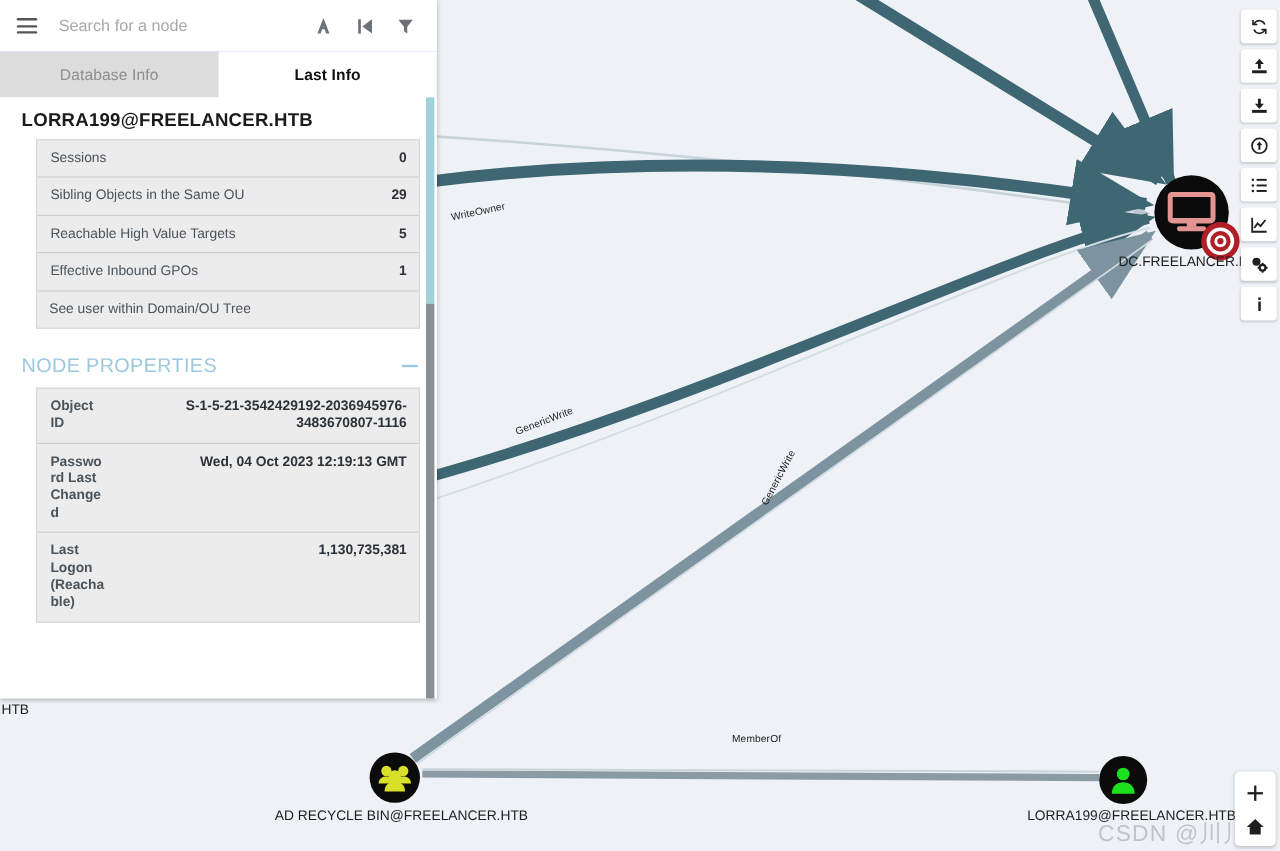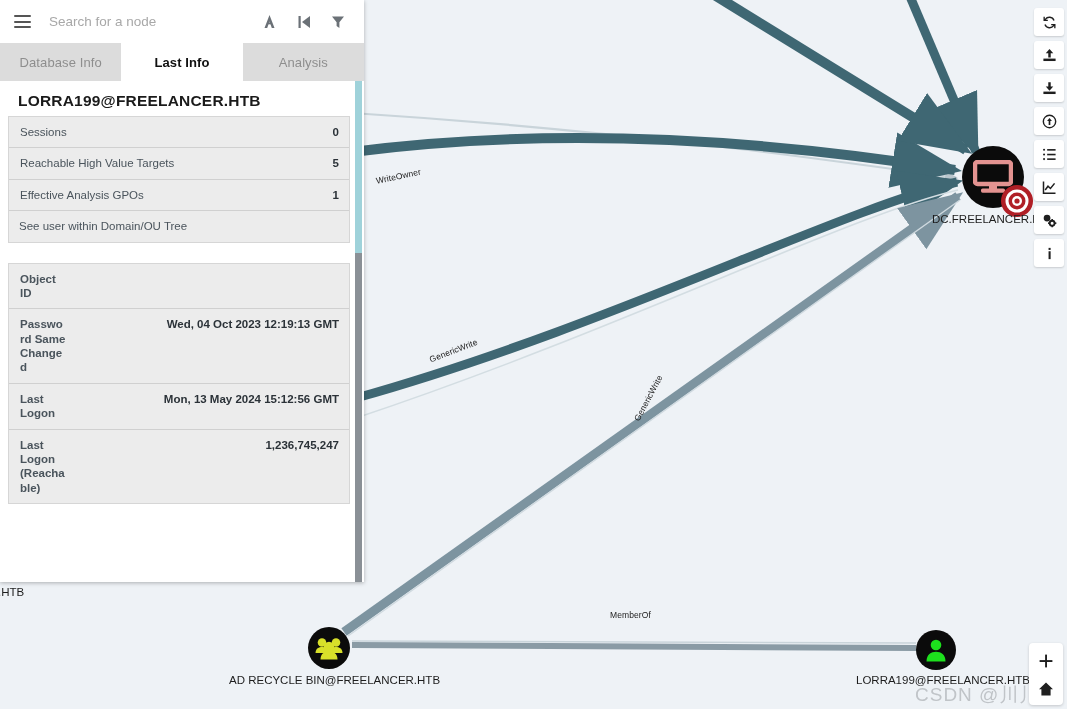--- a/index.html
+++ b/index.html
@@ -81,21 +81,21 @@
     padding: 11px 14px 6px 18px; letter-spacing: .2px;
   }
   .section-head {
     display: flex; align-items: center; justify-content: space-between;
     padding: 2px 16px 8px 18px;
     color: #9cc8de; font-size: 16.5px; letter-spacing: .3px;
     cursor: pointer;
   }
   .collapse-dash { width: 13px; height: 2px; background: #9cc8de; }
 
-  .kv-table { margin: 0 14px 0 8px; border: 1px solid #d6d6d6; background: #ececec; }
+  .kv-table { margin: 0 14px 0 30px; border: 1px solid #d6d6d6; background: #ececec; }
   .kv-row {
     display: flex; align-items: flex-start; justify-content: space-between;
     padding: 8px 10px 8px 11px;
     border-bottom: 1px solid #d0d0d0;
     font-size: 11.5px; color: #3e4a52;
     gap: 8px;
   }
   .kv-row:last-child { border-bottom: none; }
   .kv-key { color: #4a545c; line-height: 1.25; }
   .kv-val { font-weight: bold; color: #2b3238; text-align: right; line-height: 1.25; }
@@ -263,66 +263,70 @@
           <svg width="14" height="14" viewBox="0 0 14 14">
               <path d="M1 1.5 L13 1.5 L8.4 7.2 L8.4 13 L5.6 11 L5.6 7.2 Z" fill="#6b7177"></path>
             </svg>
         </div>
       </div>
     </div>
 
     <div id="tabs">
       <div class="tab inactive">Database Info</div>
       <div class="tab active">Last Info</div>
-      <div class="tab inactive">Analysis</div>
     </div>
 
     <div id="panel-scroll">
       <div id="panel-inner">
 
         <div id="node-title">LORRA199@FREELANCER.HTB</div>
 
 
         <div class="kv-table">
           <div class="kv-row">
             <span class="kv-key">Sessions</span>
             <span class="kv-val">0</span>
           </div>
           <div class="kv-row">
+            <span class="kv-key">Sibling Objects in the Same OU</span>
+            <span class="kv-val">29</span>
+          </div>
+          <div class="kv-row">
             <span class="kv-key">Reachable High Value Targets</span>
             <span class="kv-val">5</span>
           </div>
           <div class="kv-row">
-            <span class="kv-key">Effective Analysis GPOs</span>
+            <span class="kv-key">Effective Inbound GPOs</span>
             <span class="kv-val">1</span>
           </div>
           <div class="kv-row link-row">
             <span class="kv-key">See user within Domain/OU Tree</span>
             <span class="kv-val"></span>
           </div>
         </div>
 
         <div class="section-gap"></div>
 
+        <div class="section-head">
+          <span>NODE PROPERTIES</span>
+          <span class="collapse-dash"></span>
+        </div>
 
         <div class="kv-table">
           <div class="kv-row narrow-key">
             <span class="kv-key">Object ID</span>
+            <span class="kv-val">S-1-5-21-3542429192-2036945976-3483670807-1116</span>
           </div>
           <div class="kv-row narrow-key">
-            <span class="kv-key">Password Same Changed</span>
+            <span class="kv-key">Password Last Changed</span>
             <span class="kv-val">Wed, 04 Oct 2023 12:19:13 GMT</span>
-          </div>
-          <div class="kv-row narrow-key">
-            <span class="kv-key">Last Logon</span>
-            <span class="kv-val">Mon, 13 May 2024 15:12:56 GMT</span>
           </div>
           <div class="kv-row narrow-key">
             <span class="kv-key">Last Logon (Reachable)</span>
-            <span class="kv-val">1,236,745,247</span>
+            <span class="kv-val">1,130,735,381</span>
           </div>
 
         </div>
 
       </div>
 
       <div id="panel-scrollbar">
         <div class="track"></div>
         <div class="thumb-top"></div>
         <div class="thumb-rest"></div>

